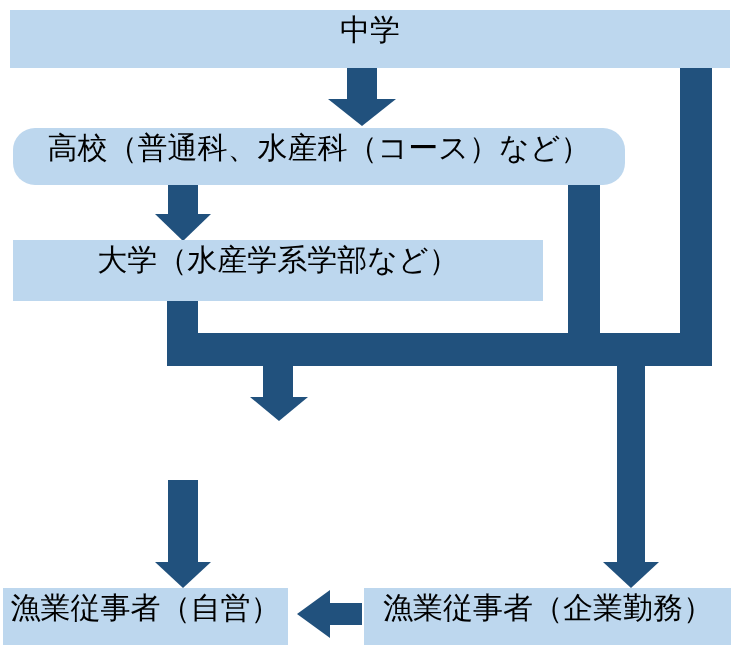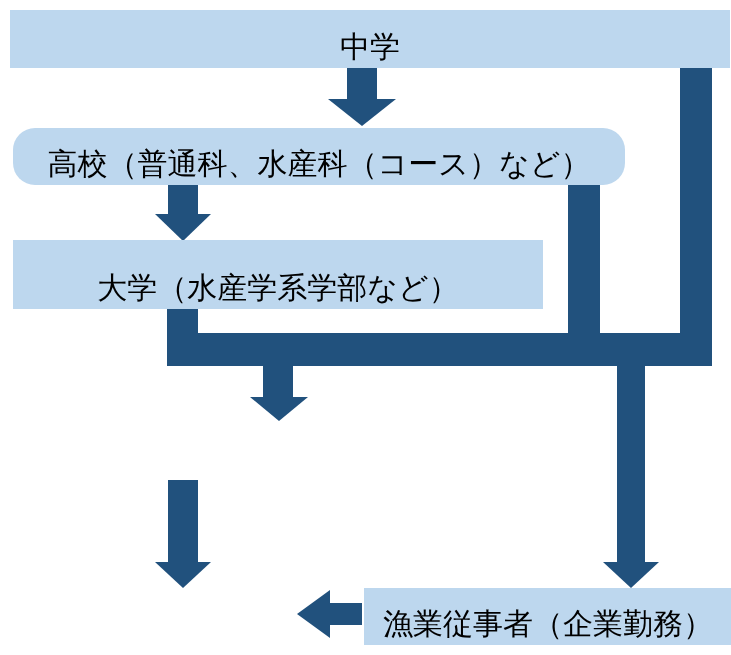--- a/index.html
+++ b/index.html
@@ -19,21 +19,21 @@
     height: 655px;
     background: var(--bg);
     overflow: hidden;
   }
   .node {
     position: absolute;
     background: var(--node-fill);
     color: var(--text);
     font-size: 30px;
     display: flex;
-    align-items: flex-end;
+    align-items: flex-start;
     justify-content: center;
     white-space: nowrap;
     z-index: 2;
   }
   .bar {
     position: absolute;
     background: var(--connector);
     z-index: 1;
   }
   .head {
@@ -48,21 +48,21 @@
     border-bottom-width: 0;
   }
   .head-left {
     border-color: transparent var(--connector) transparent transparent;
     border-left-width: 0;
   }
 
   
   .n-chugaku  { left: 10px;  top: 10px;  width: 720px; height: 58px; }
   .n-koukou   { left: 13px;  top: 128px; width: 612px; height: 57px; border-radius: 22px; }
-  .n-daigaku  { left: 13px;  top: 240px; width: 530px; height: 69px; }
+  .n-daigaku  { left: 13px;  top: 240px; width: 530px; height: 61px; }
   .n-moto     { left: 3px;   top: 421px; width: 529px; height: 60px; }
   .n-jiei     { left: 3px;   top: 588px; width: 285px; height: 57px; }
   .n-kigyo    { left: 364px; top: 588px; width: 368px; height: 57px; }
 
   
   .c1-shaft { left: 347px; top: 67px;  width: 30px; height: 33px; }
   .c1-head  { left: 328px; top: 99px;  border-left-width: 34px; border-right-width: 34px; border-top-width: 27px; }
 
   
   .c2-shaft { left: 168px; top: 184px; width: 30px; height: 31px; }
@@ -124,18 +124,21 @@
 
   <div class="node n-koukou">
     <span>高校（普通科、水産科（コース）など）</span>
   </div>
 
   <div class="node n-daigaku">
     <span>大学（水産学系学部など）</span>
   </div>
 
 
+  <div class="node n-jiei">
+    <span>漁業従事者（自営）</span>
+  </div>
 
   <div class="node n-kigyo">
     <span>漁業従事者（企業勤務）</span>
   </div>
 
 </div>
 
 </body></html>

